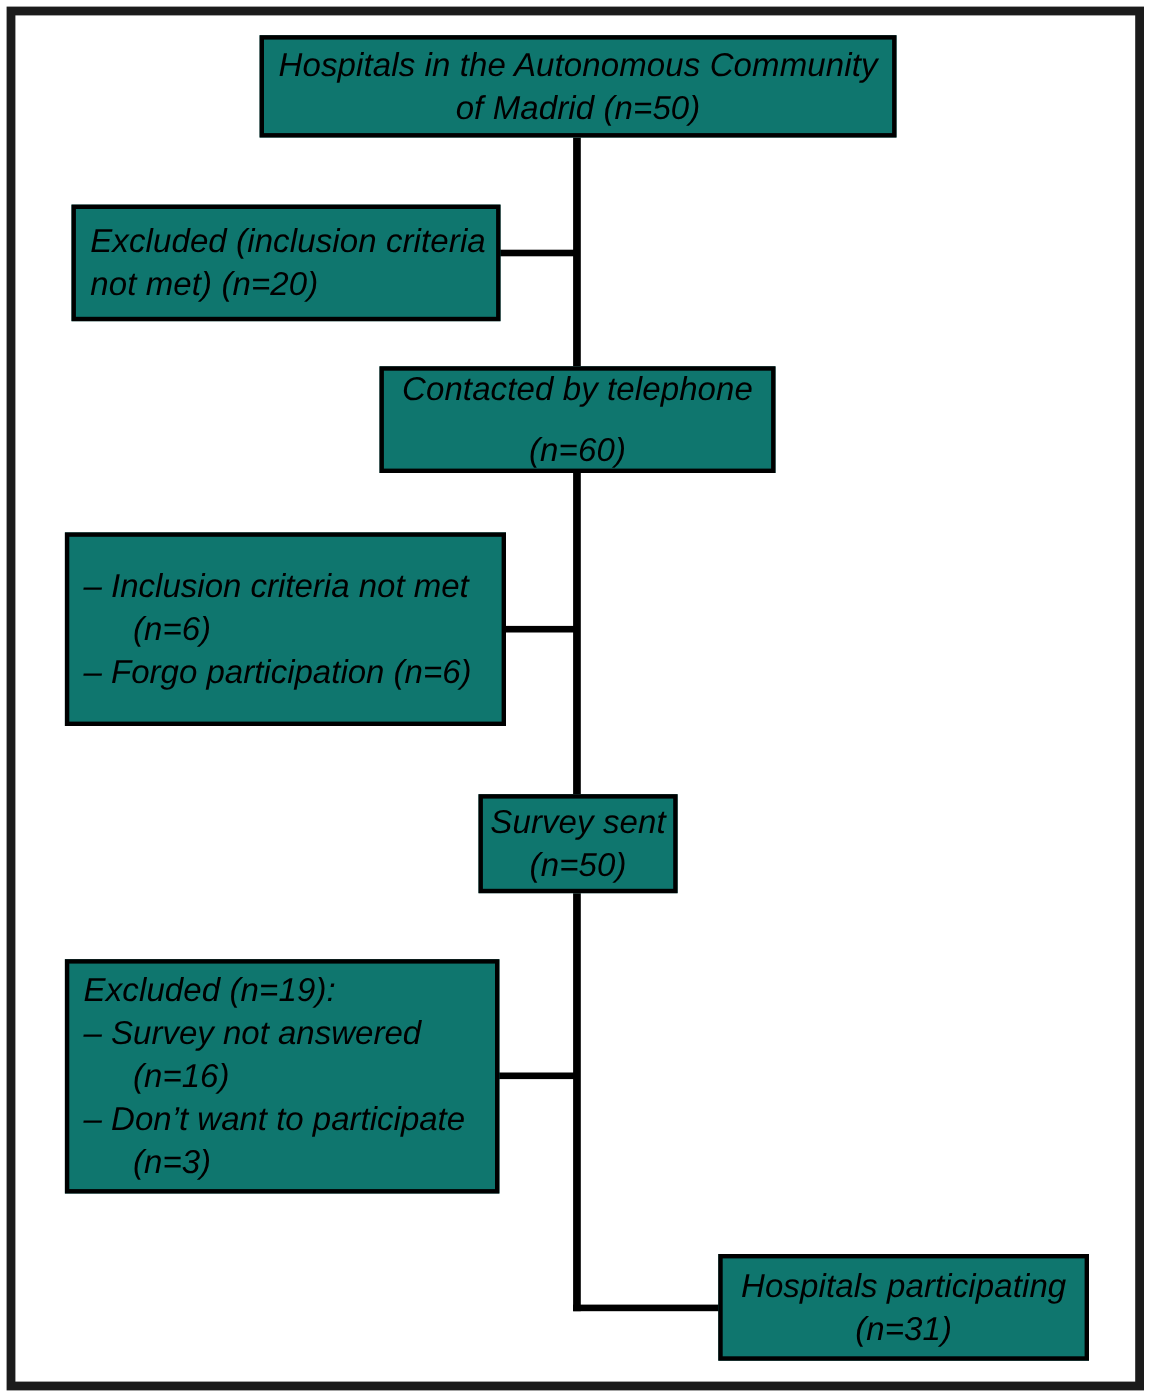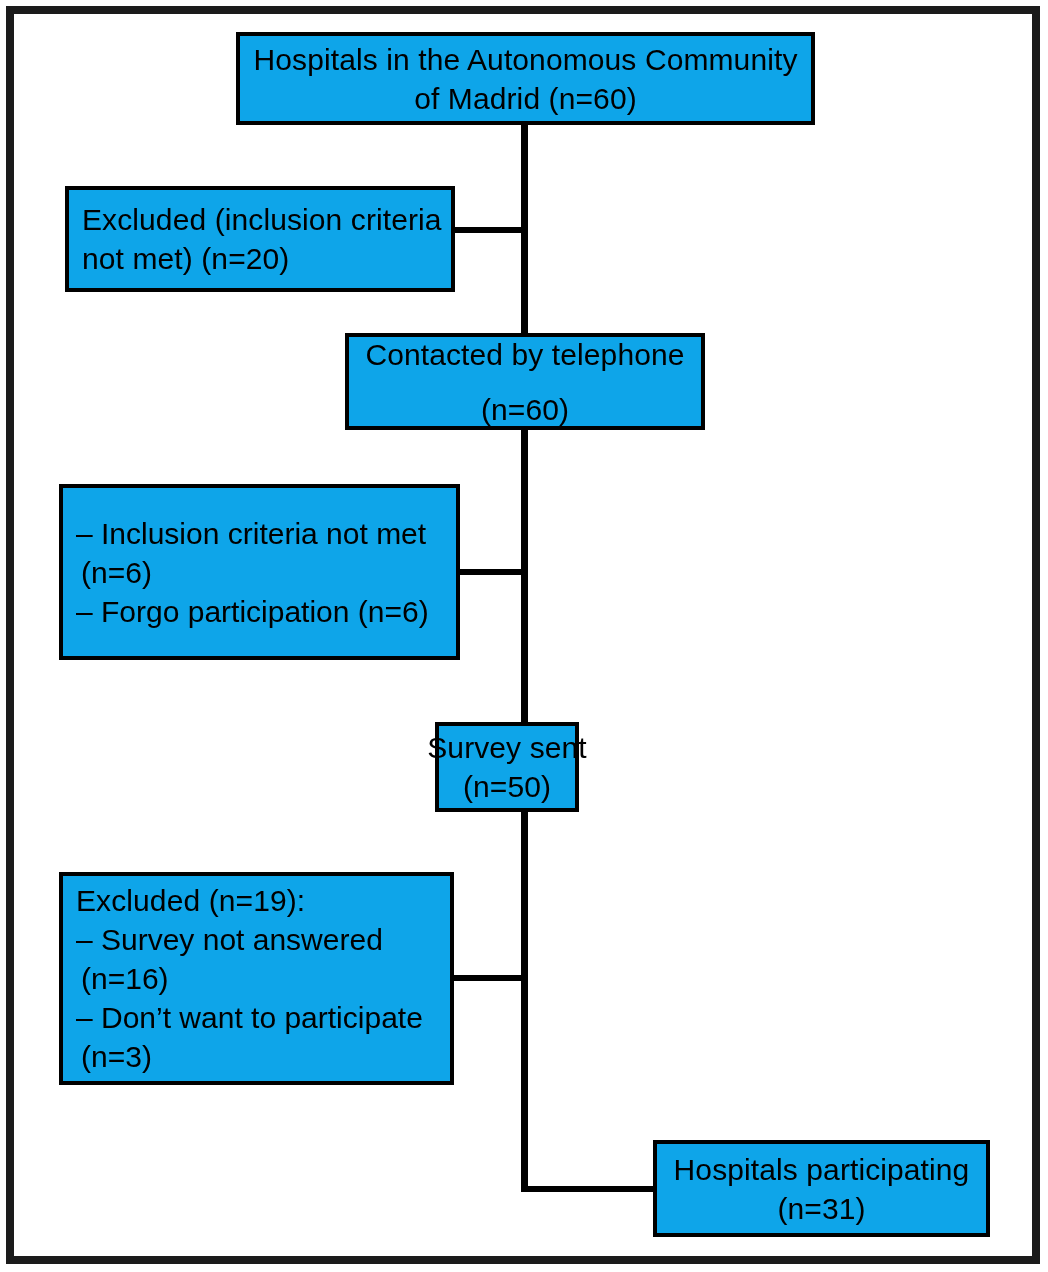--- a/index.html
+++ b/index.html
@@ -22,26 +22,27 @@
     top: 6px;
     width: 1034px;
     height: 1258px;
     box-sizing: border-box;
     border: 8px solid #1b1b1b;
   }
   .node {
     position: absolute;
     box-sizing: border-box;
     border: 4px solid #000000;
-    background: #0ea5e9;
+    background: #0f766e;
     color: #000000;
     display: flex;
     flex-direction: column;
     justify-content: center;
     z-index: 3;
+    font-style: italic;
   }
   .node.center {
     align-items: center;
     text-align: center;
   }
   .node.left {
     align-items: flex-start;
     text-align: left;
   }
   .node .line {
@@ -65,21 +66,21 @@
     width: 25px;
     flex: 0 0 25px;
   }
   .bullet-text {
     flex: 1 1 auto;
   }
   .bullet-cont {
     display: block;
     font-size: 30px;
     line-height: 1.30;
-    padding-left: 18px;
+    padding-left: 58px;
     white-space: pre;
   }
   
   .conn {
     position: absolute;
     background: #000000;
     z-index: 1;
   }
 </style>
 </head>
@@ -96,21 +97,21 @@
   <div class="conn" style="left:452px; top:227px; width:72px; height:6px;"></div>
 
   <div class="conn" style="left:452px; top:569px; width:72px; height:6px;"></div>
 
   <div class="conn" style="left:450px; top:975px; width:74px; height:6px;"></div>
 
   <div class="conn" style="left:521px; top:1186px; width:136px; height:6px;"></div>
 
   <div class="node center" id="node-source" style="left:236px; top:32px; width:579px; height:93px;">
     <span class="line">Hospitals in the Autonomous Community</span>
-    <span class="line">of Madrid (n=60)</span>
+    <span class="line">of Madrid (n=50)</span>
   </div>
 
   <div class="node left" id="node-excluded-1" style="left:65px; top:186px; width:390px; height:106px;">
     <span class="line">Excluded (inclusion criteria</span>
     <span class="line">not met) (n=20)</span>
   </div>
 
   <div class="node center" id="node-contacted" style="left:345px; top:333px; width:360px; height:97px;gap:16px;">
     <span class="line">Contacted by telephone</span>
     <span class="line">(n=60)</span>
@@ -121,21 +122,21 @@
       <span class="bullet-dash">–</span>
       <span class="bullet-text">Inclusion criteria not met</span>
     </div>
     <span class="bullet-cont">(n=6)</span>
     <div class="bullet-line">
       <span class="bullet-dash">–</span>
       <span class="bullet-text">Forgo participation (n=6)</span>
     </div>
   </div>
 
-  <div class="node center" id="node-survey-sent" style="left:435px; top:722px; width:144px; height:90px;">
+  <div class="node center" id="node-survey-sent" style="left:435px; top:722px; width:181px; height:90px;">
     <span class="line">Survey sent</span>
     <span class="line">(n=50)</span>
   </div>
 
   <div class="node left" id="node-excluded-3" style="left:59px; top:872px; width:395px; height:213px;">
     <span class="line">Excluded (n=19):</span>
     <div class="bullet-line">
       <span class="bullet-dash">–</span>
       <span class="bullet-text">Survey not answered</span>
     </div>

